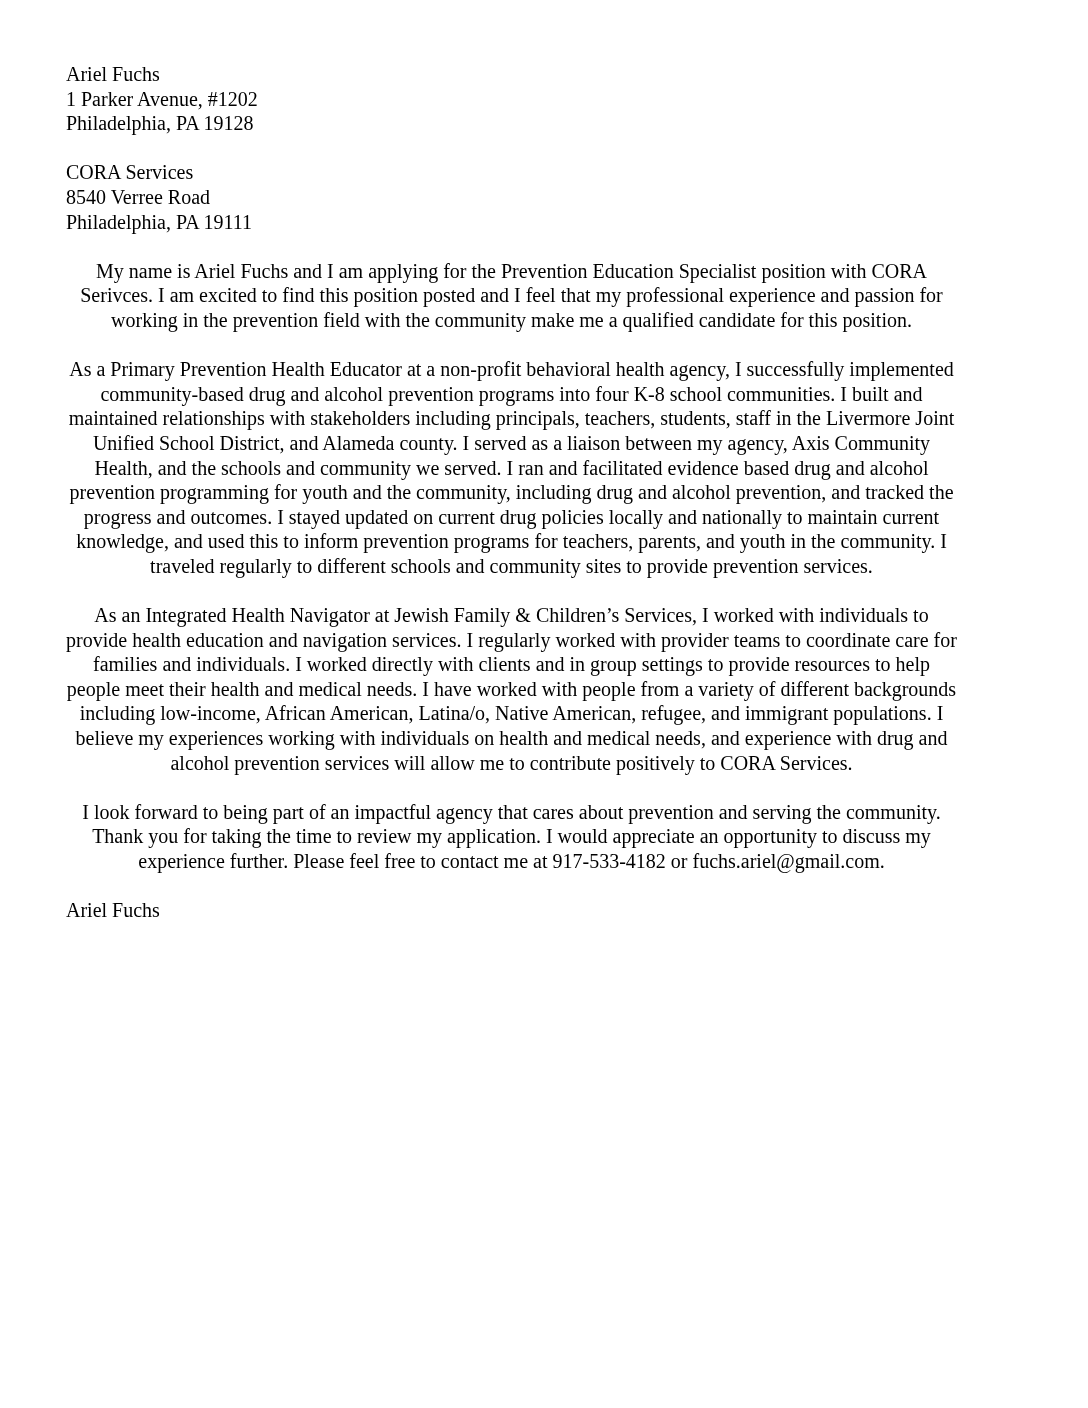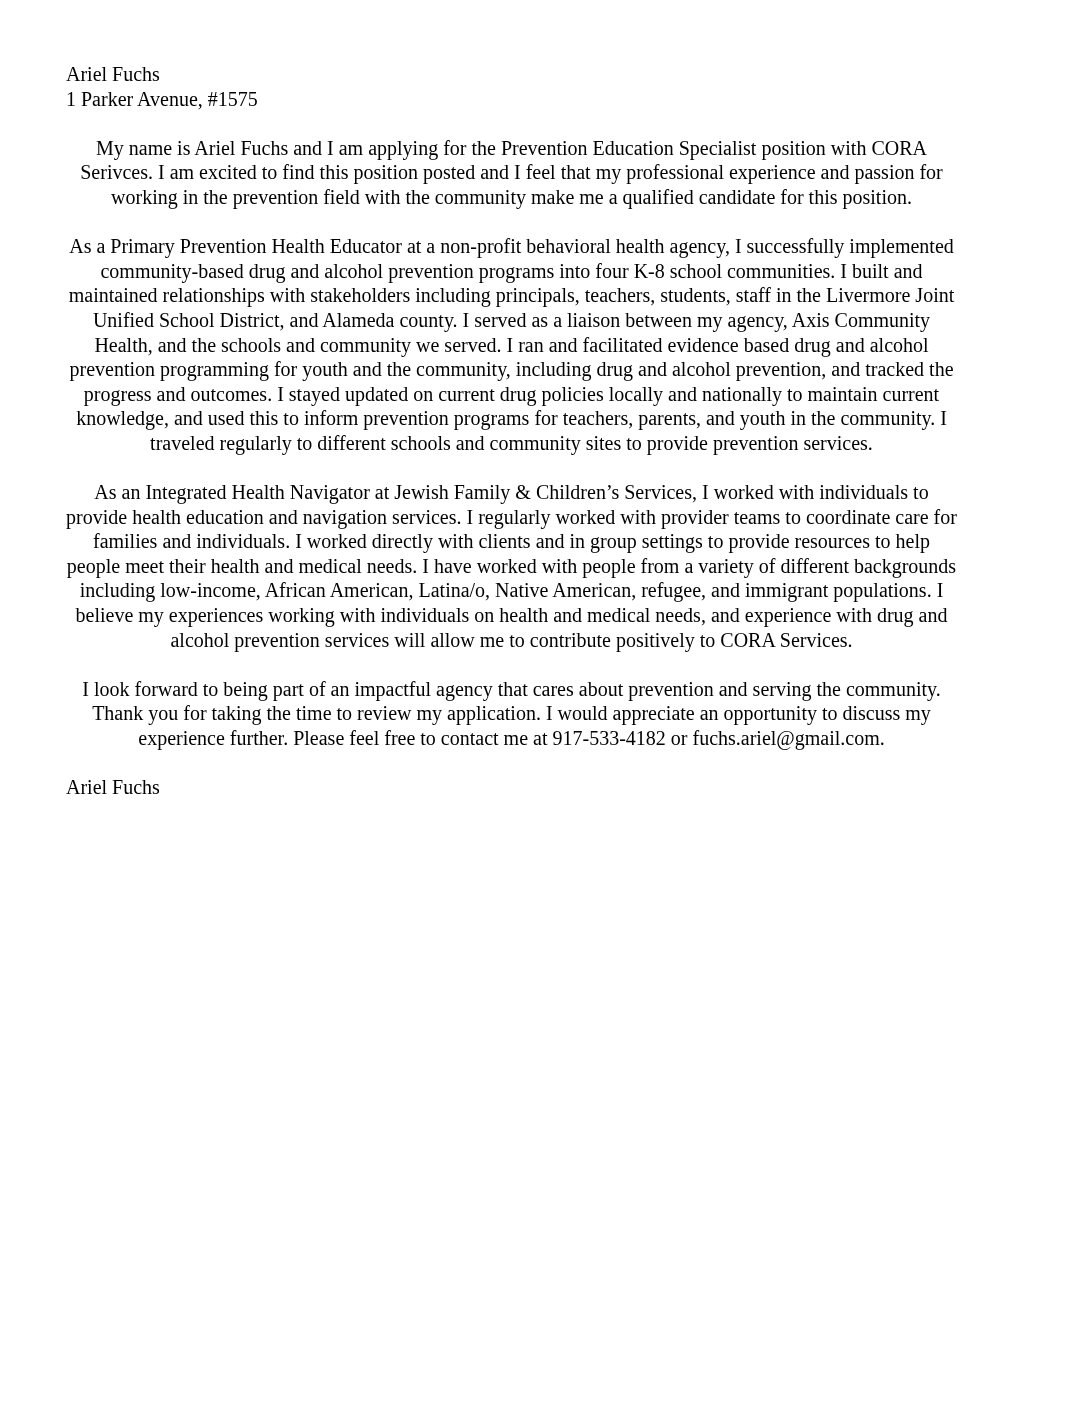--- a/index.html
+++ b/index.html
@@ -40,24 +40,30 @@
     text-align: center;
   }
 </style>
 </head>
 <body>
 
 <div class="page">
 
   <div class="block">
     <div class="line">Ariel Fuchs</div>
-    <div class="line">1 Parker Avenue, #1575</div>
+    <div class="line">1 Parker Avenue, #1202</div>
+    <div class="line">Philadelphia, PA 19128</div>
   </div>
 
 
+  <div class="block">
+    <div class="line">CORA Services</div>
+    <div class="line">8540 Verree Road</div>
+    <div class="line">Philadelphia, PA 19111</div>
+  </div>
 
 
   <p class="para">My name is Ariel Fuchs and I am applying for the Prevention Education Specialist position with CORA Serivces. I am excited to find this position posted and I feel that my professional experience and passion for working in the prevention field with the community make me a qualified candidate for this position.</p>
 
   <p class="para">As a Primary Prevention Health Educator at a non-profit behavioral health agency, I successfully implemented community-based drug and alcohol prevention programs into four K-8 school communities. I built and maintained relationships with stakeholders including principals, teachers, students, staff in the Livermore Joint Unified School District, and Alameda county. I served as a liaison between my agency, Axis Community Health, and the schools and community we served. I ran and facilitated evidence based drug and alcohol prevention programming for youth and the community, including drug and alcohol prevention, and tracked the progress and outcomes. I stayed updated on current drug policies locally and nationally to maintain current knowledge, and used this to inform prevention programs for teachers, parents, and youth in the community. I traveled regularly to different schools and community sites to provide prevention services.</p>
 
   <p class="para">As an Integrated Health Navigator at Jewish Family &amp; Children’s Services, I worked with individuals to provide health education and navigation services. I regularly worked with provider teams to coordinate care for families and individuals. I worked directly with clients and in group settings to provide resources to help people meet their health and medical needs. I have worked with people from a variety of different backgrounds including low-income, African American, Latina/o, Native American, refugee, and immigrant populations. I believe my experiences working with individuals on health and medical needs, and experience with drug and alcohol prevention services will allow me to contribute positively to CORA Services.</p>
 
   <p class="para">I look forward to being part of an impactful agency that cares about prevention and serving the community. Thank you for taking the time to review my application. I would appreciate an opportunity to discuss my experience further. Please feel free to contact me at 917-533-4182 or fuchs.ariel@gmail.com.</p>
 

